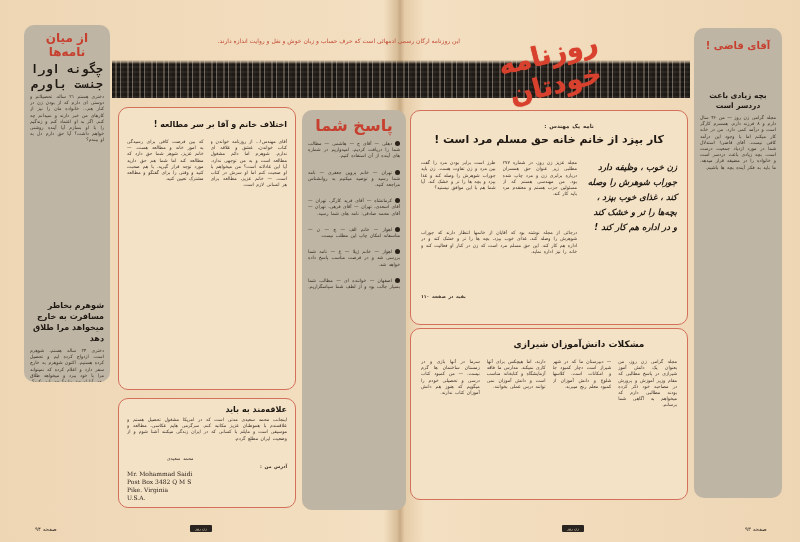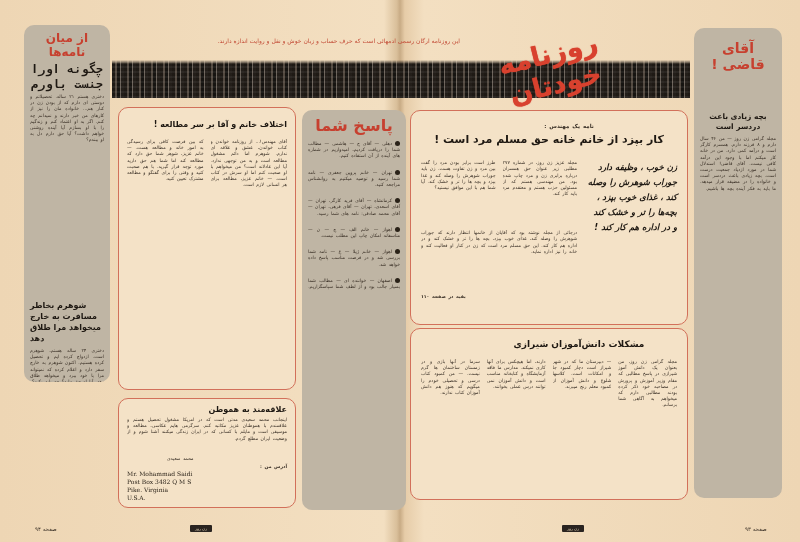--- a/index.html
+++ b/index.html
@@ -57,38 +57,38 @@
 </style>
 </head>
 <body>
 
 <div class="spread"></div>
 
 <div class="gray-col" style="left:24px; top:25px; width:86px; height:357px;">
   <div class="red-title" style="font-size:12px; text-align:center; margin-bottom:3px;">از میان نامه‌ها</div>
   <div class="bold-title" style="font-size:12px; margin-bottom:2px;font-family:Liberation Mono, monospace;">چگونه اورا جنست باورم</div>
   <div class="txt" style="height:200px; overflow:hidden;">دختری هستم ۲۱ ساله. تحصیلاتم و دوستی ای دارم که از بودن زن در کنار هم... خانواده مان را نیز از کارهای من خبر دارند و نمیدانم چه کنم. اگر به او اعتماد کنم و زندگیم را با او بسازم آیا آینده روشنی خواهم داشت؟ آیا حق دارم دل به او ببندم؟</div>
-  <div class="bold-title" style="font-size:8px; line-height:11px; margin:6px 0 4px; text-align:left;">شوهرم بخاطر مسافرت به خارج میخواهد مرا طلاق دهد</div>
+  <div class="bold-title" style="font-size:8px; line-height:11px; margin:6px 0 4px; text-align:right;">شوهرم بخاطر مسافرت به خارج میخواهد مرا طلاق دهد</div>
   <div class="txt" style="height:190px; overflow:hidden;">دختری ۲۴ ساله هستم، شوهرم است. ازدواج کرده ایم و تحصیل کرده هستیم. اکنون شوهرم به خارج سفر دارد و اعلام کرده که نمیتواند مرا با خود ببرد و میخواهد طلاق دهد. آیا او حق دارد؟ چه باید بکنم؟</div>
 </div>
 
 <div class="tagline">این روزنامه ارگان رسمی ادمهائی است که حرف حساب و زبان خوش و نقل و روایت اندازه دارند.</div>
 <div class="crowd"></div>
 <div class="masthead">روزنامه خودتان</div>
 
 <div class="red-box" style="left:118px; top:107px; width:178px; height:283px; padding:8px 8px;">
   <div class="bold-title" style="font-size:8px; margin:4px 0 10px;text-align:right;">اختلاف خانم و آقا بر سر مطالعه !</div>
   <div class="col-flex">
     <div class="txt" style="height:235px; overflow:hidden;">آقای مهندس!... از روزنامه خواندن و کتاب خواندن، عشق و علاقه ای ندارم. شوهرم اما دائم مشغول مطالعه است و به من توجهی ندارد. آیا این عادلانه است؟ من میخواهم با او صحبت کنم اما او سرش در کتاب است. — خانم عزیز، مطالعه برای هر انسانی لازم است.</div>
     <div class="txt" style="height:235px; overflow:hidden;">که بین فرصت کافی برای رسیدگی به امور خانه و مطالعه هست. — خانم عزیز، شوهر شما حق دارد که مطالعه کند اما شما هم حق دارید مورد توجه قرار گیرید. با هم صحبت کنید و وقتی را برای گفتگو و مطالعه مشترک تعیین کنید.</div>
   </div>
 </div>
 
 <div class="red-box" style="left:118px; top:398px; width:178px; height:110px; padding:6px 8px;">
-  <div class="bold-title" style="font-size:8px; text-align:right; margin-bottom:3px;">علاقه‌مند به هموطن</div>
+  <div class="bold-title" style="font-size:8px; text-align:right; margin-bottom:3px;">علاقه‌مند به باید</div>
   <div class="txt" style="height:36px; overflow:hidden;">اینجانب محمد سعیدی مدتی است که در امریکا مشغول تحصیل هستم و علاقمندم با هموطنان عزیز مکاتبه کنم. سرگرمی هایم عکاسی، مطالعه و موسیقی است و مایلم با کسانی که در ایران زندگی میکنند آشنا شوم و از وضعیت ایران مطلع گردم.</div>
   <div class="txt" style="text-align:left; margin:3px 0 2px 40px;">محمد سعیدی</div>
   <div class="txt" style="font-weight:bold;">آدرس من :</div>
   <div class="addr">
     <div>Mr. Mohammad Saidi</div>
     <div>Post Box 3482 Q M S</div>
     <div>Pike. Virginia</div>
     <div>U.S.A.</div>
   </div>
 </div>
@@ -123,21 +123,21 @@
   <div class="bold-title" style="font-size:9px; margin:4px 0 10px 60px;">مشکلات دانش‌آموزان شیرازی</div>
   <div class="col-flex">
     <div class="txt" style="height:125px; overflow:hidden;">مجله گرامی زن روز، من بعنوان یک دانش آموز شیرازی در پاسخ مطالبی که مقام وزیر آموزش و پرورش در مصاحبه خود ذکر کرده بودند مطالبی دارم که میخواهم به آگاهی شما برسانم.</div>
     <div class="txt" style="height:125px; overflow:hidden;">— دبیرستان ما که در شهر شیراز است دچار کمبود جا و امکانات است. کلاسها شلوغ و دانش آموزان از کمبود معلم رنج میبرند.</div>
     <div class="txt" style="height:125px; overflow:hidden;">دارند، اما هیچکس برای آنها کاری نمیکند. مدارس ما فاقد آزمایشگاه و کتابخانه مناسب است و دانش آموزان نمی توانند درس عملی بخوانند.</div>
     <div class="txt" style="height:125px; overflow:hidden;">سرما در آنها بازی و در زمستان ساختمان ها گرم نیست. — من کمبود کتاب درسی و تحصیلی خودم را میگویم که هنوز هم دانش آموزان کتاب ندارند.</div>
   </div>
 </div>
 
 <div class="gray-col" style="left:694px; top:28px; width:88px; height:470px;">
-  <div class="red-title" style="font-size:14px; text-align:center; margin:6px 0 6px;">آقای قاضی !</div>
+  <div class="red-title" style="font-size:10px; text-align:center; margin:6px 0 6px;">آقای قاضی !</div>
   <div class="bold-title" style="font-size:7.5px; line-height:10px; margin-bottom:4px;margin-top:40px;">بچه زیادی باعث دردسر است</div>
   <div class="txt" style="height:400px; overflow:hidden;">مجله گرامی زن روز — من ۴۶ سال دارم و ۸ فرزند دارم. همسرم کارگر است و درآمد کمی دارد. من در خانه کار میکنم اما با وجود این درآمد کافی نیست. آقای قاضی! استدلال شما در مورد ازدیاد جمعیت درست است. بچه زیادی باعث دردسر است و خانواده را در مضیقه قرار میدهد. ما باید به فکر آینده بچه ها باشیم.</div>
 </div>
 
 <div class="footer-num" style="left:35px; top:526px;">صفحه ۹۴</div>
 <div class="footer-logo" style="left:190px; top:525px;">زن روز</div>
 <div class="footer-logo" style="left:562px; top:525px;">زن روز</div>
 <div class="footer-num" style="left:745px; top:526px;">صفحه ۹۳</div>
 
 </body></html>

